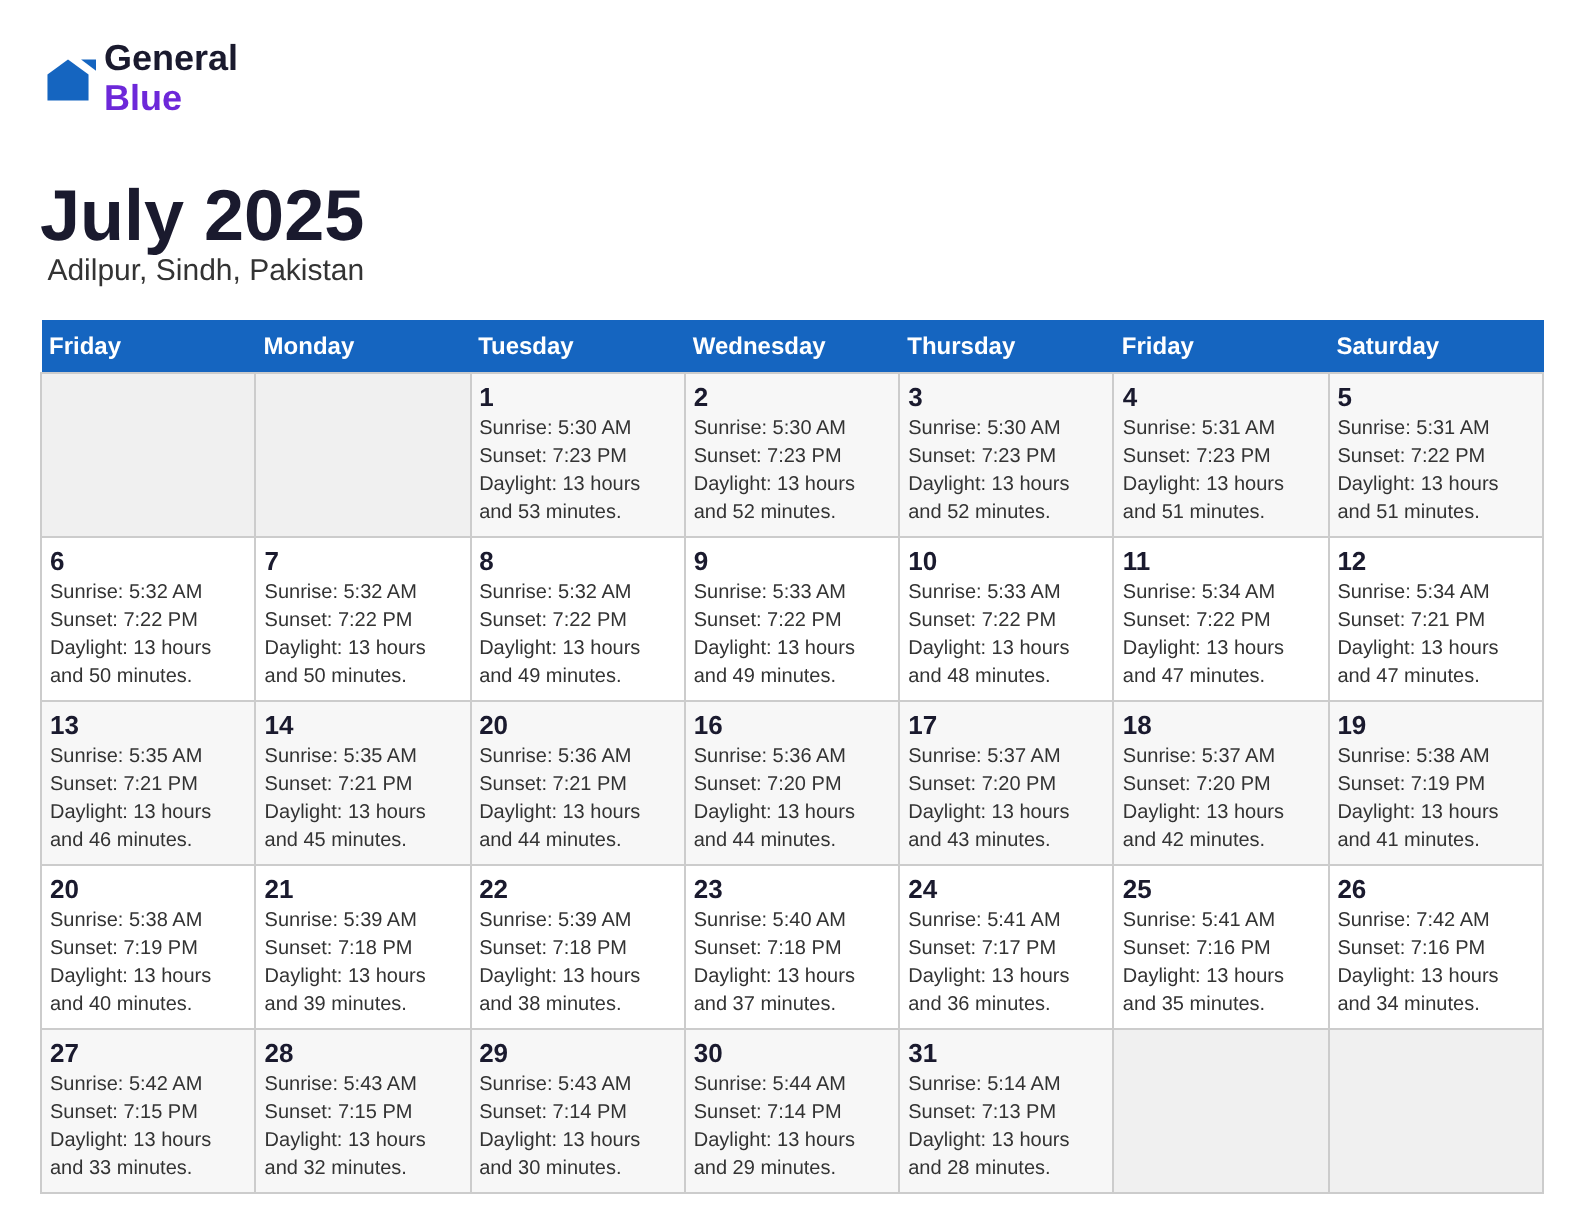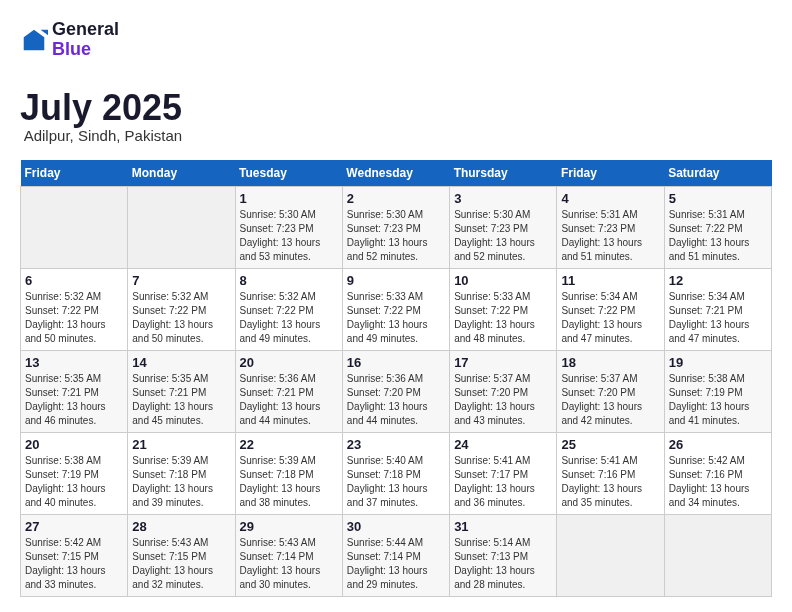--- a/index.html
+++ b/index.html
@@ -301,21 +301,21 @@
         </td>
         <td>
           <span class="day-num">25</span>
           <div class="day-info">Sunrise: 5:41 AM
 Sunset: 7:16 PM
 Daylight: 13 hours
 and 35 minutes.</div>
         </td>
         <td>
           <span class="day-num">26</span>
-          <div class="day-info">Sunrise: 5:42 AM
+          <div class="day-info">Sunrise: 7:42 AM
 Sunset: 7:16 PM
 Daylight: 13 hours
 and 34 minutes.</div>
         </td>
       </tr>
       <tr>
         <td>
           <span class="day-num">27</span>
           <div class="day-info">Sunrise: 5:42 AM
 Sunset: 7:15 PM

